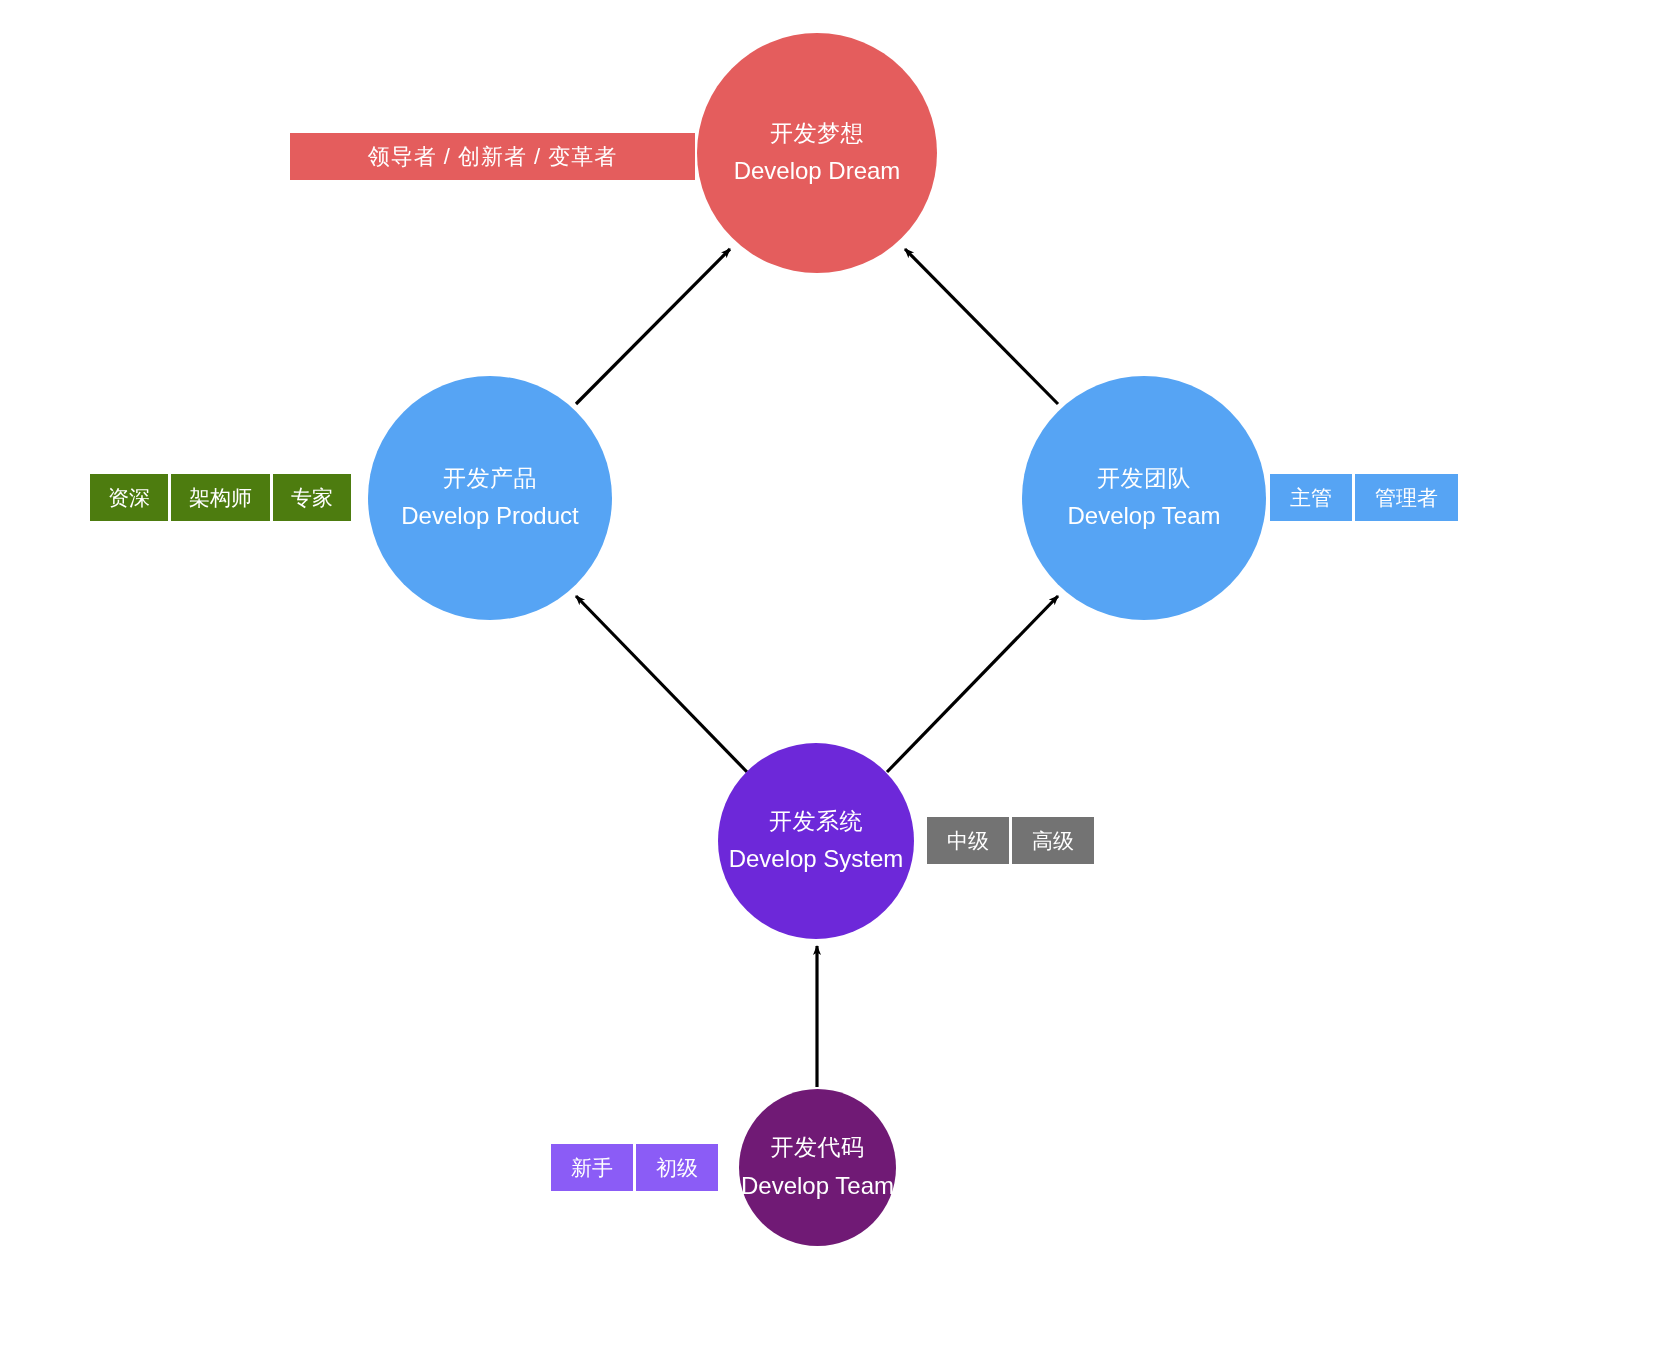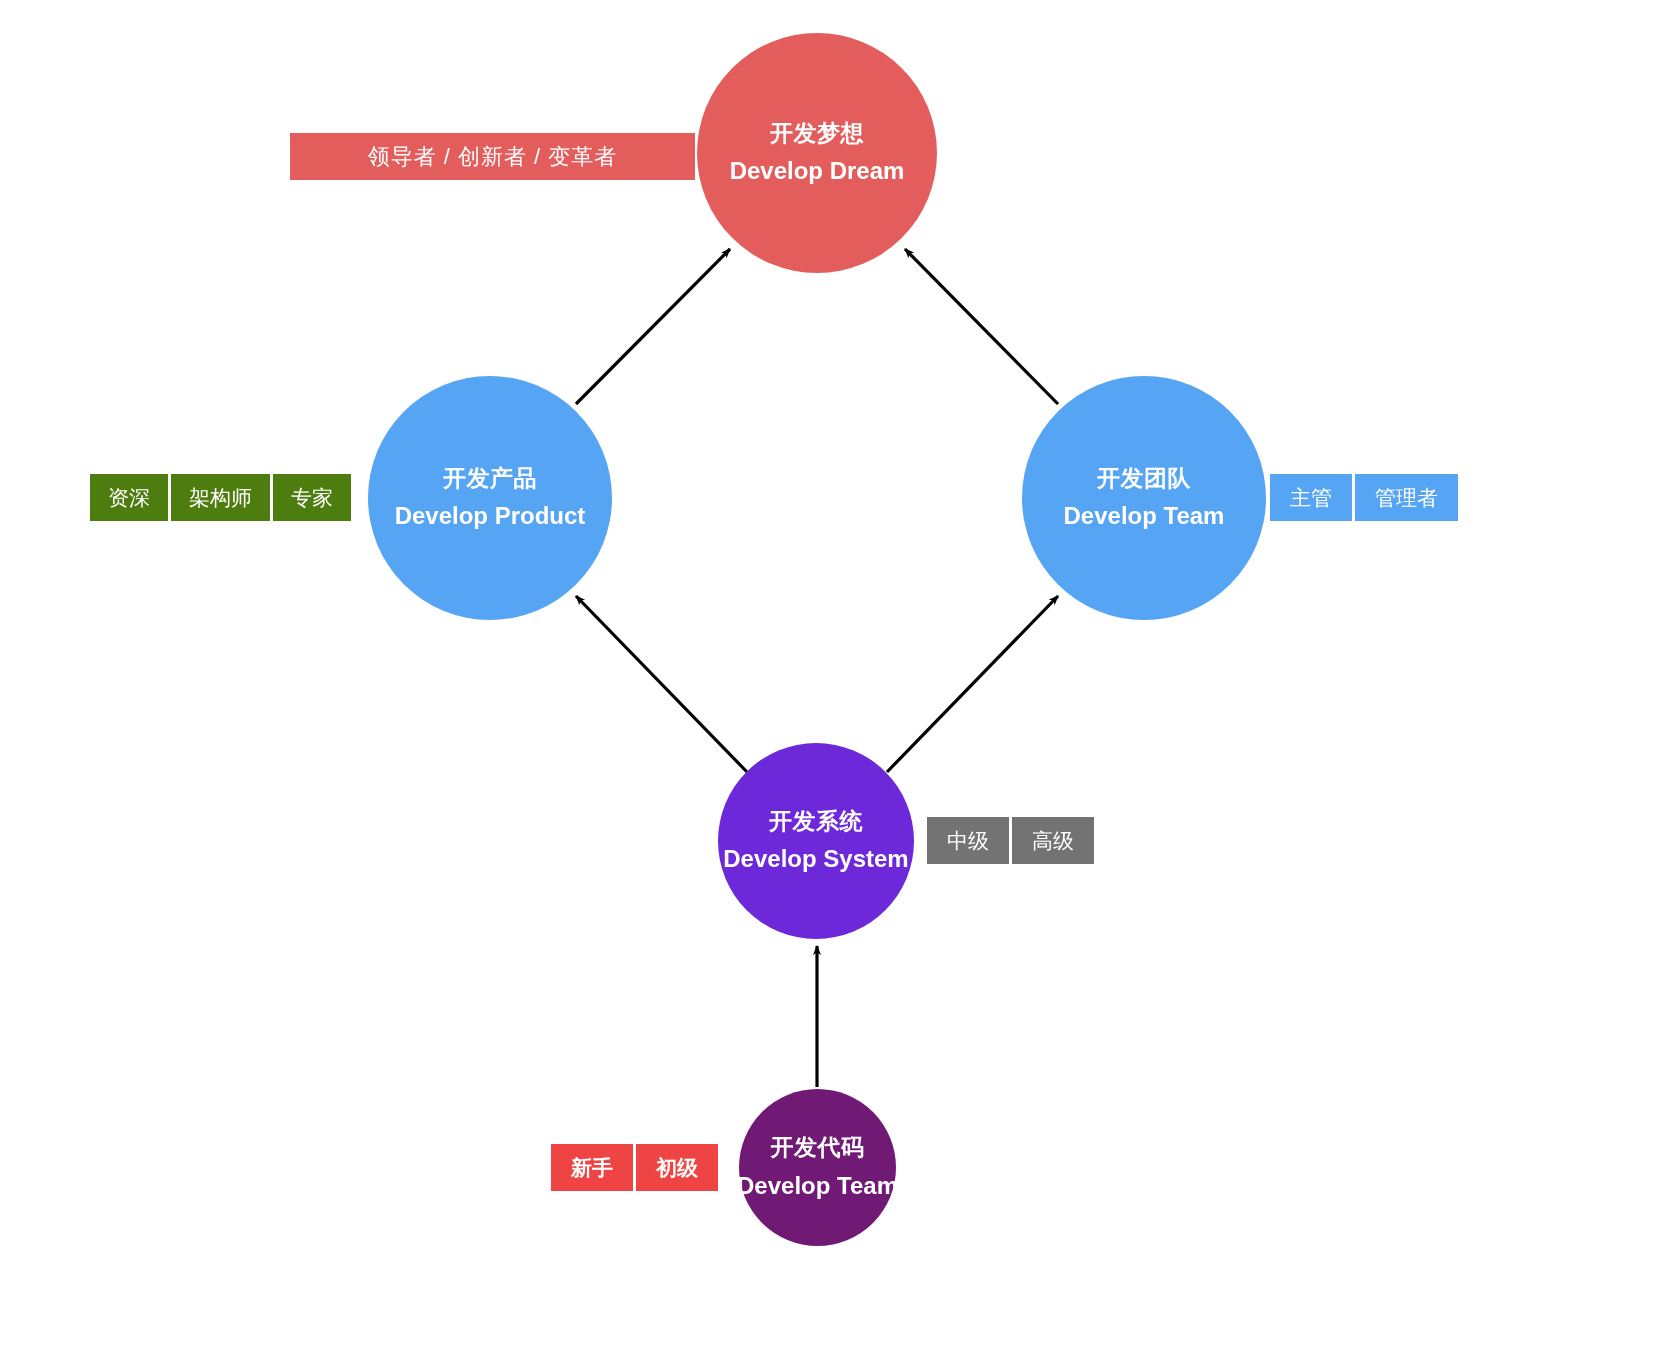--- a/index.html
+++ b/index.html
@@ -33,21 +33,20 @@
     position: absolute;
     border-radius: 50%;
     display: flex;
     flex-direction: column;
     align-items: center;
     justify-content: center;
     color: #ffffff;
     text-align: center;
     line-height: 1.28;
     z-index: 3;
-    font-weight: bold;
   }
   .node .cn {
     font-size: 23px;
     letter-spacing: 0.5px;
     white-space: nowrap;
   }
   .node .en {
     font-size: 24px;
     white-space: nowrap;
     margin-top: 8px;
@@ -161,25 +160,24 @@
     min-width: 54px;
   }
 
   
   #tags-code {
     left: 551px;
     top: 1144px;
     height: 47px;
   }
   #tags-code .tag {
-    background: #ef4444;
+    background: #8b5cf6;
     height: 47px;
     padding: 12px 20px;
     min-width: 54px;
-    font-weight: bold;
   }
 </style>
 </head>
 <body>
 
 <div id="canvas">
 
   <svg id="arrow-layer" viewBox="0 0 1678 1364" width="1678" height="1364" xmlns="http://www.w3.org/2000/svg">
     <defs>
       <marker id="ah" markerWidth="11" markerHeight="11" refX="9" refY="4" orient="auto" markerUnits="userSpaceOnUse">

